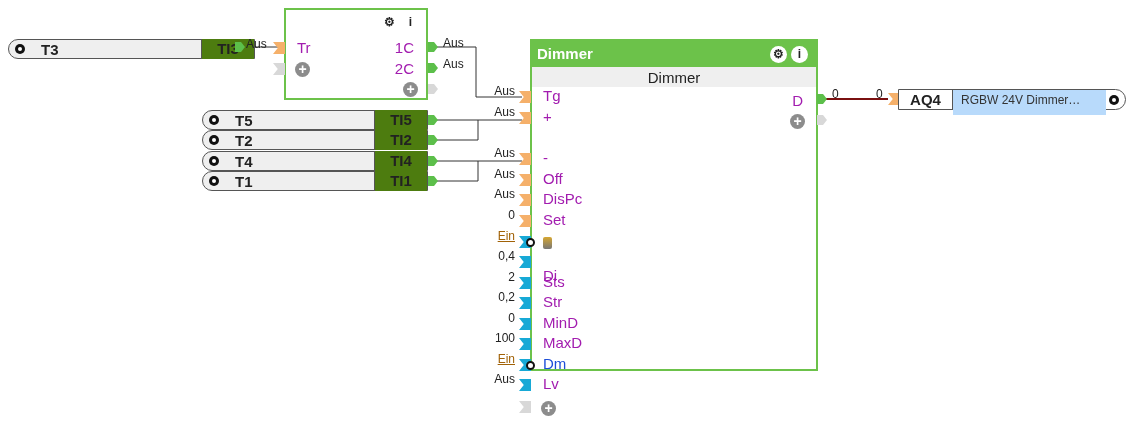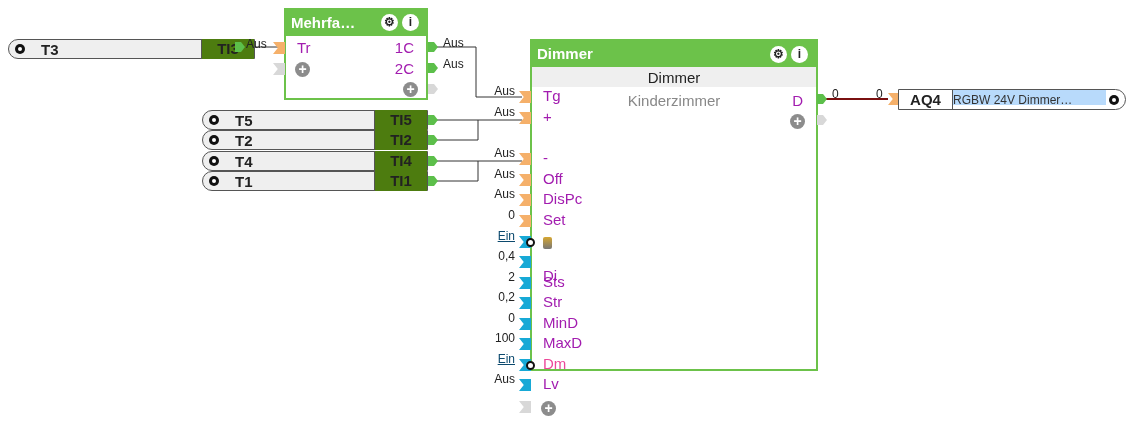--- a/index.html
+++ b/index.html
@@ -9,26 +9,26 @@
   .ioblock{position:absolute;height:20px;border:1px solid #555;border-radius:11px 0 0 11px;background:#efefef;box-sizing:border-box;}
   .ioblock .gear{position:absolute;left:4px;top:2px;width:14px;height:14px;}
   .ioblock .name{position:absolute;left:32px;top:1px;font-weight:bold;font-size:15px;color:#222;}
   .ioblock .tag{position:absolute;right:0;top:-1px;height:20px;width:52px;border-left:1px solid #555;background:#4d7c0f;font-weight:bold;font-size:15px;text-align:center;line-height:20px;color:#222;}
   .connector-green{position:absolute;width:10px;height:10px;background:#5cbf4a;clip-path:polygon(0 0,60% 0,100% 50%,60% 100%,0 100%);}
   .connector-grey{position:absolute;width:10px;height:10px;background:#d8d8d8;clip-path:polygon(0 0,60% 0,100% 50%,60% 100%,0 100%);}
   .in-orange{position:absolute;width:12px;height:12px;background:#f5b06a;clip-path:polygon(0 0,100% 0,100% 100%,0 100%,40% 50%);}
   .in-blue{position:absolute;width:12px;height:12px;background:#17a9d6;clip-path:polygon(0 0,100% 0,100% 100%,0 100%,40% 50%);}
   .in-grey{position:absolute;width:12px;height:12px;background:#d8d8d8;clip-path:polygon(0 0,100% 0,100% 100%,0 100%,40% 50%);}
   .lbl{position:absolute;font-size:12px;color:#222;}
-  .lbl.red{color:#0c4a6e;text-decoration:underline;}
+  .lbl.red{color:#a16207;text-decoration:underline;}
   .fblock{position:absolute;border:2px solid #6cc24a;background:#fff;box-sizing:border-box;}
   .fblock .hdr{position:absolute;left:0;top:0;right:0;height:26px;background:#6cc24a;color:#fff;font-weight:bold;font-size:15px;line-height:26px;padding-left:5px;}
   .circbtn{position:absolute;width:17px;height:17px;border-radius:50%;background:#fff;color:#222;font-size:12px;font-weight:bold;text-align:center;line-height:17px;}
   .port{position:absolute;font-size:15px;color:#a21caf;}
-  .port.red{color:#ec4899;}
+  .port.red{color:#1d4ed8;}
   .plus{position:absolute;width:15px;height:15px;border-radius:50%;background:#8c8c8c;color:#fff;font-size:14px;font-weight:bold;text-align:center;line-height:15px;}
   .hollow{position:absolute;width:5px;height:5px;border:2px solid #111;border-radius:50%;background:#fff;}
   svg.wires{position:absolute;left:0;top:0;}
 </style>
 </head>
 <body>
 
 <svg class="wires" width="1141" height="429">
   <path d="M243 47 H280" stroke="#333" fill="none" stroke-width="1"></path>
   <path d="M437 47 H476 V97 H522" stroke="#333" fill="none" stroke-width="1"></path>
@@ -81,21 +81,20 @@
     </svg>
   <span class="name">T1</span>
   <span class="tag">TI1</span>
 </div>
 <div class="connector-green" style="left:428px;top:115px;"></div>
 <div class="connector-green" style="left:428px;top:135px;"></div>
 <div class="connector-green" style="left:428px;top:156px;"></div>
 <div class="connector-green" style="left:428px;top:176px;"></div>
 
 <div class="fblock" style="left:284px;top:8px;width:144px;height:92px;">
-  <div class="hdr">Mehrfa…</div>
   <div class="circbtn" style="left:95px;top:4px;">⚙</div>
   <div class="circbtn" style="left:116px;top:4px;">i</div>
   <span class="port" style="left:11px;top:29px;">Tr</span>
   <span class="port" style="right:12px;top:29px;">1C</span>
   <span class="port" style="right:12px;top:50px;">2C</span>
   <div class="plus" style="left:9px;top:52px;">+</div>
   <div class="plus" style="right:8px;top:72px;">+</div>
 </div>
 <div class="in-orange" style="left:273px;top:42px;"></div>
 <div class="in-grey" style="left:273px;top:63px;"></div>
@@ -103,21 +102,20 @@
 <div class="connector-green" style="left:428px;top:63px;"></div>
 <div class="connector-grey" style="left:428px;top:84px;"></div>
 <span class="lbl" style="left:443px;top:36px;">Aus</span>
 <span class="lbl" style="left:443px;top:57px;">Aus</span>
 
 <div class="fblock" style="left:530px;top:39px;width:288px;height:332px;">
   <div class="hdr">Dimmer</div>
   <div class="circbtn" style="left:238px;top:5px;">⚙</div>
   <div class="circbtn" style="left:259px;top:5px;">i</div>
   <div style="position:absolute;left:0;right:0;top:26px;height:20px;background:#efefef;text-align:center;font-size:15px;line-height:22px;color:#222;">Dimmer</div>
-  <span style="position:absolute;left:0;right:0;top:51px;text-align:center;font-size:15px;color:#888;">Kinderzimmer</span>
   <span class="port" style="right:13px;top:51px;">D</span>
   <div class="plus" style="right:11px;top:73px;">+</div>
   <div class="plus" style="left:9px;top:360px;">+</div>
   <div id="dimmer-ports">
       <span class="port" style="left: 11px; top: 46px;">Tg</span>
       <span class="port" style="left: 11px; top: 67px;">+</span>
       <span class="port" style="left: 11px; top: 108px;">-</span>
       <span class="port" style="left: 11px; top: 129px;">Off</span>
       <span class="port" style="left: 11px; top: 149px;">DisPc</span>
       <span class="port" style="left: 11px; top: 170px;">Set</span>
@@ -165,18 +163,18 @@
   </div>
 <div class="connector-green" style="left:817px;top:94px;"></div>
 <div class="connector-grey" style="left:817px;top:115px;"></div>
 <div class="in-grey" style="left:519px;top:401px;"></div>
 
 <span class="lbl" style="left:832px;top:87px;">0</span>
 <span class="lbl" style="left:876px;top:87px;">0</span>
 <div class="in-orange" style="left:888px;top:93px;"></div>
 <div class="abs" style="left:898px;top:89px;width:228px;height:21px;border:1px solid #555;border-radius:0 11px 11px 0;box-sizing:border-box;background:#fff;">
   <span style="position:absolute;left:0;top:0;width:53px;height:19px;font-weight:bold;font-size:15px;text-align:center;line-height:20px;color:#222;border-right:1px solid #555;">AQ4</span>
-  <span style="position:absolute;left:54px;top:0;width:153px;height:15px;background:#b8dafb;font-size:12px;line-height:20px;box-sizing:border-box;color:#333;">RGBW 24V Dimmer…</span>
+  <span style="position:absolute;left:54px;top:0;width:153px;height:25px;background:#b8dafb;font-size:12px;line-height:20px;padding-left:8px;box-sizing:border-box;color:#333;">RGBW 24V Dimmer…</span>
   <svg style="position:absolute;right:4px;top:3px;width:14px;height:14px;" viewBox="0 0 14 14">
       <circle cx="7" cy="7" r="5" fill="#111"></circle>
       <circle cx="7" cy="7" r="2" fill="#fff"></circle>
     </svg>
 </div>
 
 </body></html>

